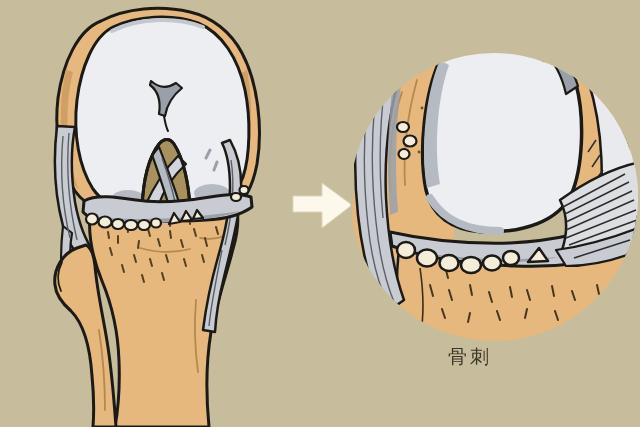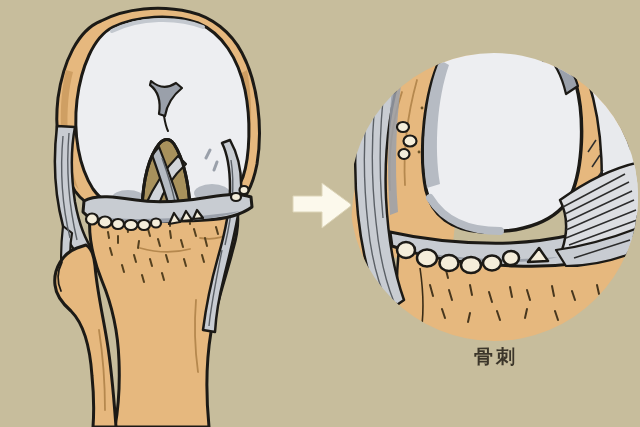--- a/index.html
+++ b/index.html
@@ -10,22 +10,22 @@
   .sw3{stroke-width:3;} .sw25{stroke-width:2.5;} .sw2{stroke-width:2.2;} .sw35{stroke-width:3.5;}
   .nofill{fill:none;}
   .bone{fill:#e6b87e;} .boneShadow{fill:#cf9f63;} .cart{fill:#edeef1;}
   .cartShadow{fill:#b6bbc3;} .lig{fill:#c8ccd2;} .ligDark{fill:#9aa0aa;} .notchBg{fill:#a8915c;}
   .speck{stroke:#54401f;stroke-width:2;stroke-linecap:round;}
   .dash{stroke:#47361d;stroke-width:2;stroke-linecap:round;}
   .stria{stroke:#5b6066;stroke-width:1.4;fill:none;}
   .striaDark{stroke:#2c2c2c;stroke-width:1.5;fill:none;}
   .crease{stroke:#b5884e;stroke-width:1.8;fill:none;stroke-linecap:round;}
   .label-bone-spur{
-    position:absolute;left:448px;top:344px;width:96px;text-align:center;
-    font-size:19px;letter-spacing:3px;color:#3c362a;font-weight:700;
+    position:absolute;left:448px;top:344px;width:96px;text-align:left;
+    font-size:19px;letter-spacing:3px;color:#3c362a;font-weight:400;
   }
 </style>
 </head>
 <body>
 
 <div class="stage">
 <svg width="640" height="427" viewBox="0 0 640 427">
 
   <rect x="0" y="0" width="640" height="427" fill="#c7bd9c"></rect>
 

